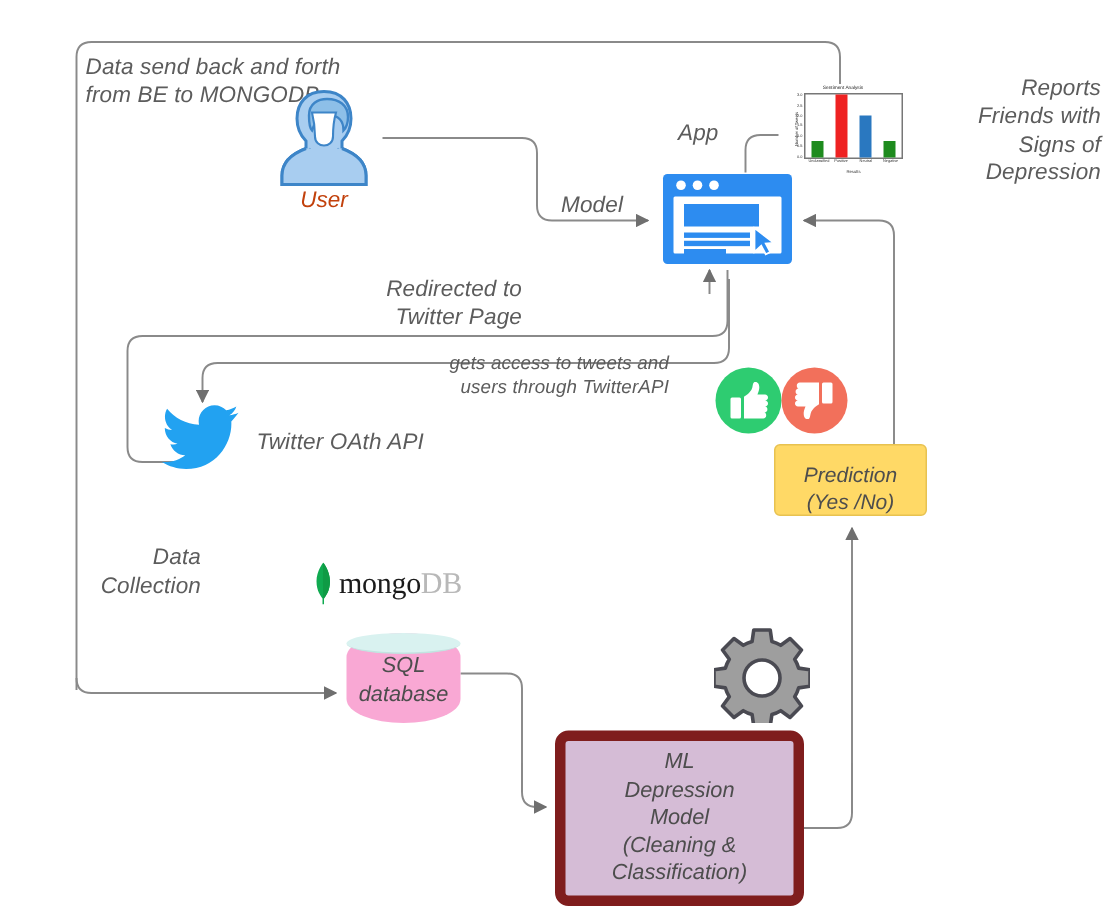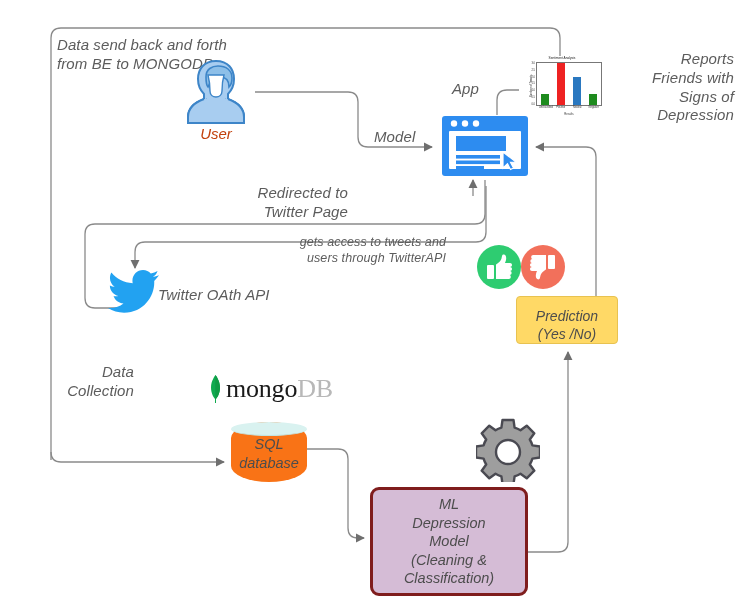--- a/index.html
+++ b/index.html
@@ -31,44 +31,44 @@
 
   
   .app-icon{position:absolute;left:441px;top:115px;width:88px;height:62px;}
 
   
   .twitter-icon{position:absolute;left:108px;top:270px;width:52px;height:44px;}
 
   
   .mongo-logo{position:absolute;left:207px;top:375px;height:28px;display:flex;align-items:center;}
   .mongo-leaf{width:17px;height:28px;margin-right:2px;}
-  .mongo-text{font-family:"Liberation Serif","DejaVu Serif",serif;font-size:26px;font-style:normal;letter-spacing:-0.2px;}
+  .mongo-text{font-family:"Liberation Serif","DejaVu Serif",serif;font-size:20px;font-style:normal;letter-spacing:-0.2px;}
   .mongo-text .m1{color:#1a1a1a;}
   .mongo-text .m2{color:#b8b8b8;}
 
   
   .cylinder{
     position:absolute;left:231px;top:422px;width:76px;height:60px;
-    background:#f97316;border-radius:50% / 16px;
+    background:#f9a8d4;border-radius:50% / 16px;
   }
   .cylinder .cyl-top{
     position:absolute;left:0;top:0;width:100%;height:14px;
     background:#d9f2f0;border-radius:50%;
     border-bottom:1px solid #c2e4e1;box-sizing:border-box;
   }
   .cyl-text{
     position:absolute;left:0;top:13px;width:100%;text-align:center;
     font-style:italic;color:#4d4d4d;font-size:14.5px;line-height:1.3;
     white-space:pre-line;
   }
 
   
   .ml-box{
     position:absolute;left:370px;top:487px;width:152px;height:103px;
-    background:#d5bcd6;border:3px solid #7f1d1d;border-radius:9px;
+    background:#d5bcd6;border:7px solid #7f1d1d;border-radius:9px;
     display:flex;align-items:center;justify-content:center;
   }
   .ml-text{
     font-style:italic;color:#4d4d4d;font-size:14.5px;line-height:1.28;
     text-align:center;white-space:pre-line;
   }
 
   
   .pred-box{
     position:absolute;left:516px;top:296px;width:100px;height:46px;
@@ -174,21 +174,21 @@
 Friends with
 Signs of
 Depression</div>
 
   <div class="lbl small center" style="left:246px;top:235px;width:200px;">gets access to tweets and
 users through TwitterAPI</div>
 
   <div class="lbl center" style="left:158px;top:184px;width:190px;">Redirected to
 Twitter Page</div>
 
-  <div class="lbl" style="left:158px;top:286px;">Twitter OAth API</div>
+  <div class="lbl" style="left:171px;top:286px;">Twitter OAth API</div>
 
   <div class="lbl center" style="left:38px;top:363px;width:96px;">Data
 Collection</div>
 
   <div class="user-icon">
     <svg viewBox="0 0 72 72" xmlns="http://www.w3.org/2000/svg">
       <path d="M36 6 C24 6 18 14 18 24 C18 31 21 36 24 39 L24 44 C16 47 8 52 8 62 L8 68 L64 68 L64 62 C64 52 56 47 48 44 L48 39 C51 36 54 31 54 24 C54 14 48 6 36 6 Z" fill="#a8cdf0" stroke="#3d85c8" stroke-width="2"></path>
       <path d="M26 22 C26 14 32 11 38 11 C46 11 52 15 52 23 C52 27 51 30 49 32 C49 25 45 22 40 22 C34 22 30 26 28 32 C26 30 26 26 26 22 Z" fill="#8dbfe8" stroke="#3d85c8" stroke-width="1.6"></path>
       <path d="M28 20 C30 28 30 34 30 36 C30 40 33 42 36 42 C39 42 42 40 42 36 C42 33 42 27 44 20 Z" fill="#ffffff" stroke="#3d85c8" stroke-width="1.4"></path>
       <path d="M26 44 C30 50 42 50 46 44" fill="none" stroke="#3d85c8" stroke-width="1.6"></path>

